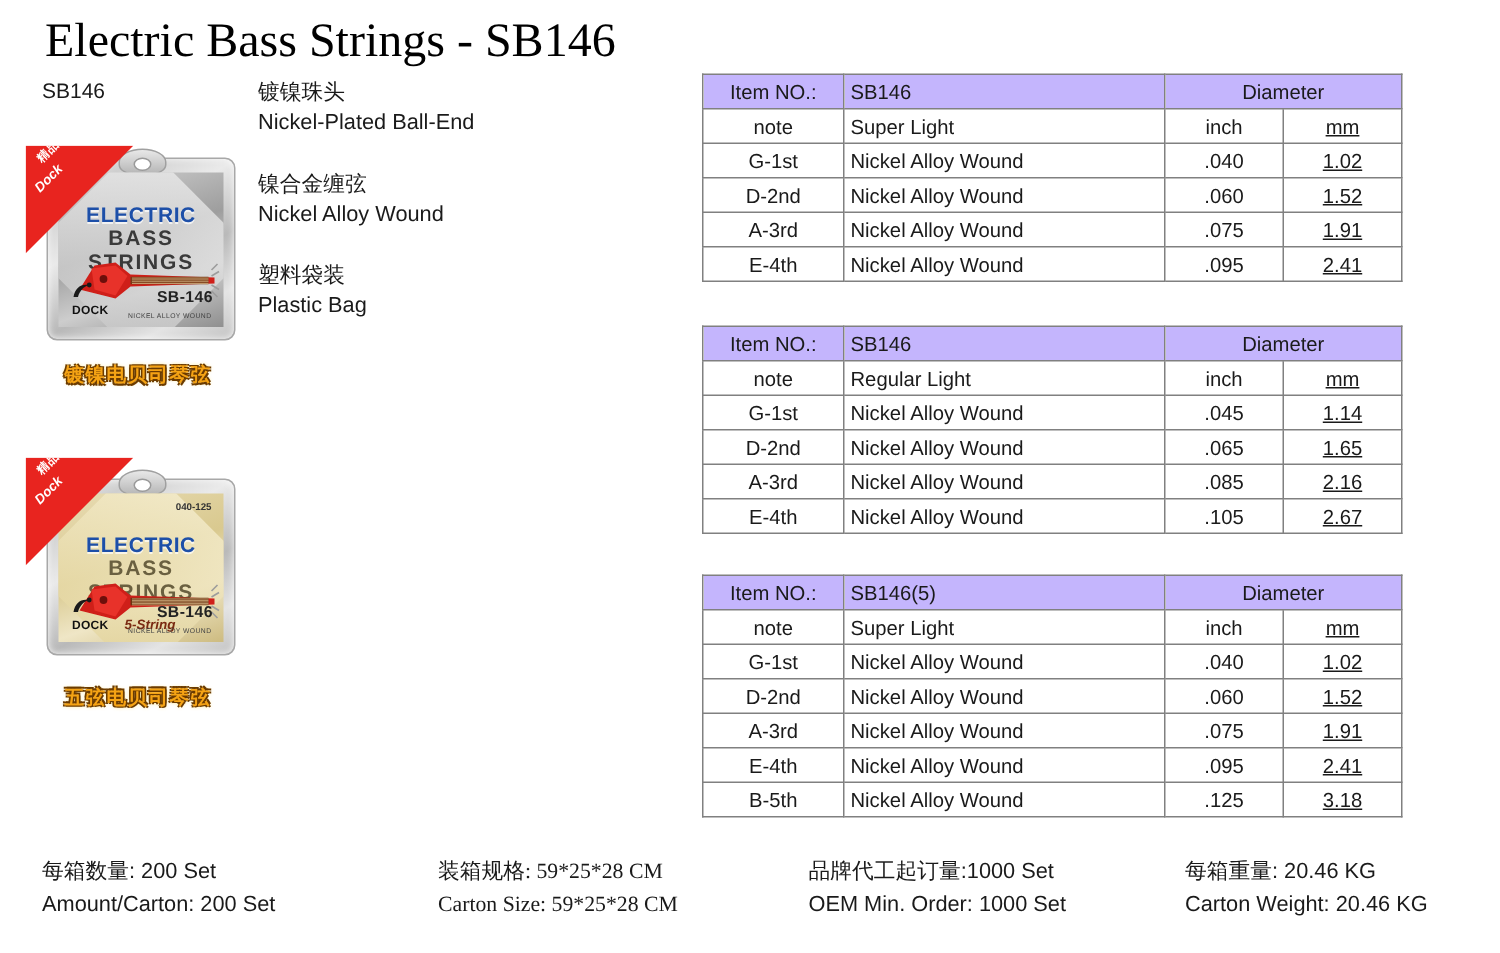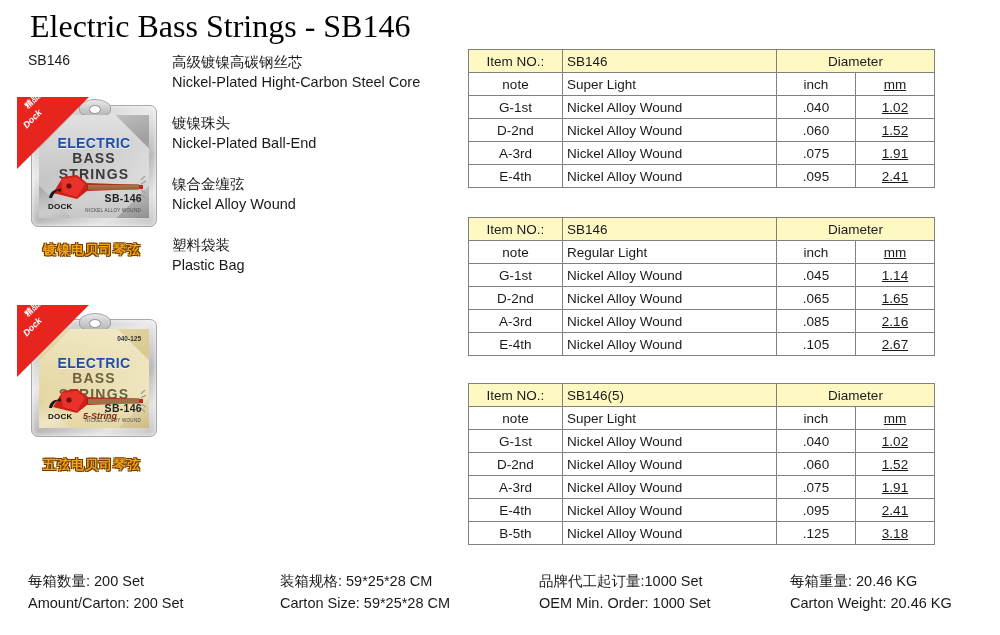--- a/index.html
+++ b/index.html
@@ -323,21 +323,21 @@
     border: 1px solid #808080;
     font-size: 13.5px;
     font-weight: 400;
     color: #1a1a1a;
     height: 23px;
     padding: 0 4px;
     box-sizing: border-box;
     overflow: hidden;
     white-space: nowrap;
   }
-  .spec-table .hdr td { background: #fef9c3; }
+  .spec-table .hdr td { background: #c4b5fd; }
   .col-note  { width: 94px;  text-align: center; }
   .col-desc  { width: 214px; text-align: left; padding-left: 6px; }
   .col-inch  { width: 78px;  text-align: center; }
   .col-mm    { width: 81px;  text-align: center; text-decoration: underline; }
   .col-diam  { text-align: center; margin-left: 44px; }
 
   
   .footer {
     position: absolute;
     left: 0;
@@ -350,21 +350,21 @@
     top: 0;
   }
   .foot-col .cn,
   .foot-col .en {
     font-size: 14.5px;
     line-height: 22px;
     color: #1a1a1a;
     white-space: nowrap;
   }
   .fc1 { left: 28px; }
-  .fc2 { left: 280px; }
+  .fc2 { left: 292px; font-family: Liberation Serif, serif; }
   .fc3 { left: 539px; }
   .fc4 { left: 790px; }
 </style>
 </head>
 <body>
 
 <div class="page-title">Electric Bass Strings - SB146</div>
 
 <div class="model-label">SB146</div>
 
@@ -466,24 +466,20 @@
       <span class="tri"></span>
       <span class="cn">精品好弦</span>
       <span class="en">Dock</span>
     </div>
   </div>
   <div class="pkg-caption">五弦电贝司琴弦</div>
 </div>
 
 <div class="features">
   <div class="feature">
-    <div class="cn">高级镀镍高碳钢丝芯</div>
-    <div class="en">Nickel-Plated Hight-Carbon Steel Core</div>
-  </div>
-  <div class="feature">
     <div class="cn">镀镍珠头</div>
     <div class="en">Nickel-Plated Ball-End</div>
   </div>
   <div class="feature">
     <div class="cn">镍合金缠弦</div>
     <div class="en">Nickel Alloy Wound</div>
   </div>
   <div class="feature">
     <div class="cn">塑料袋装</div>
     <div class="en">Plastic Bag</div>

